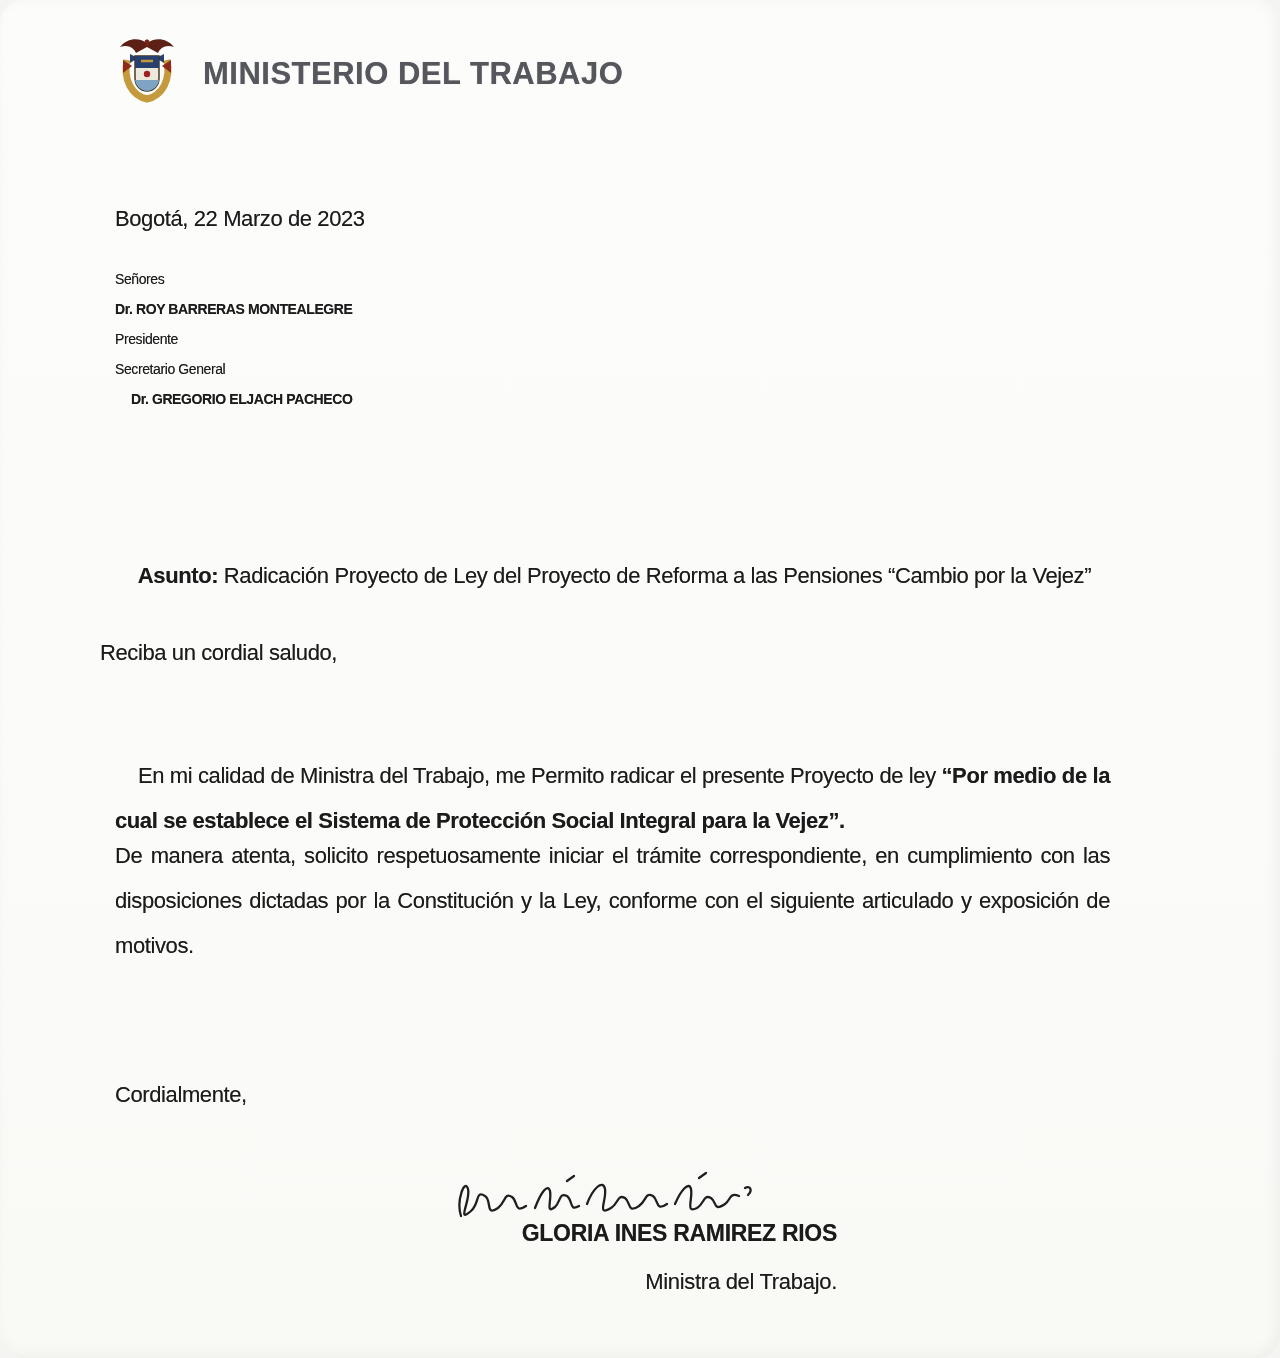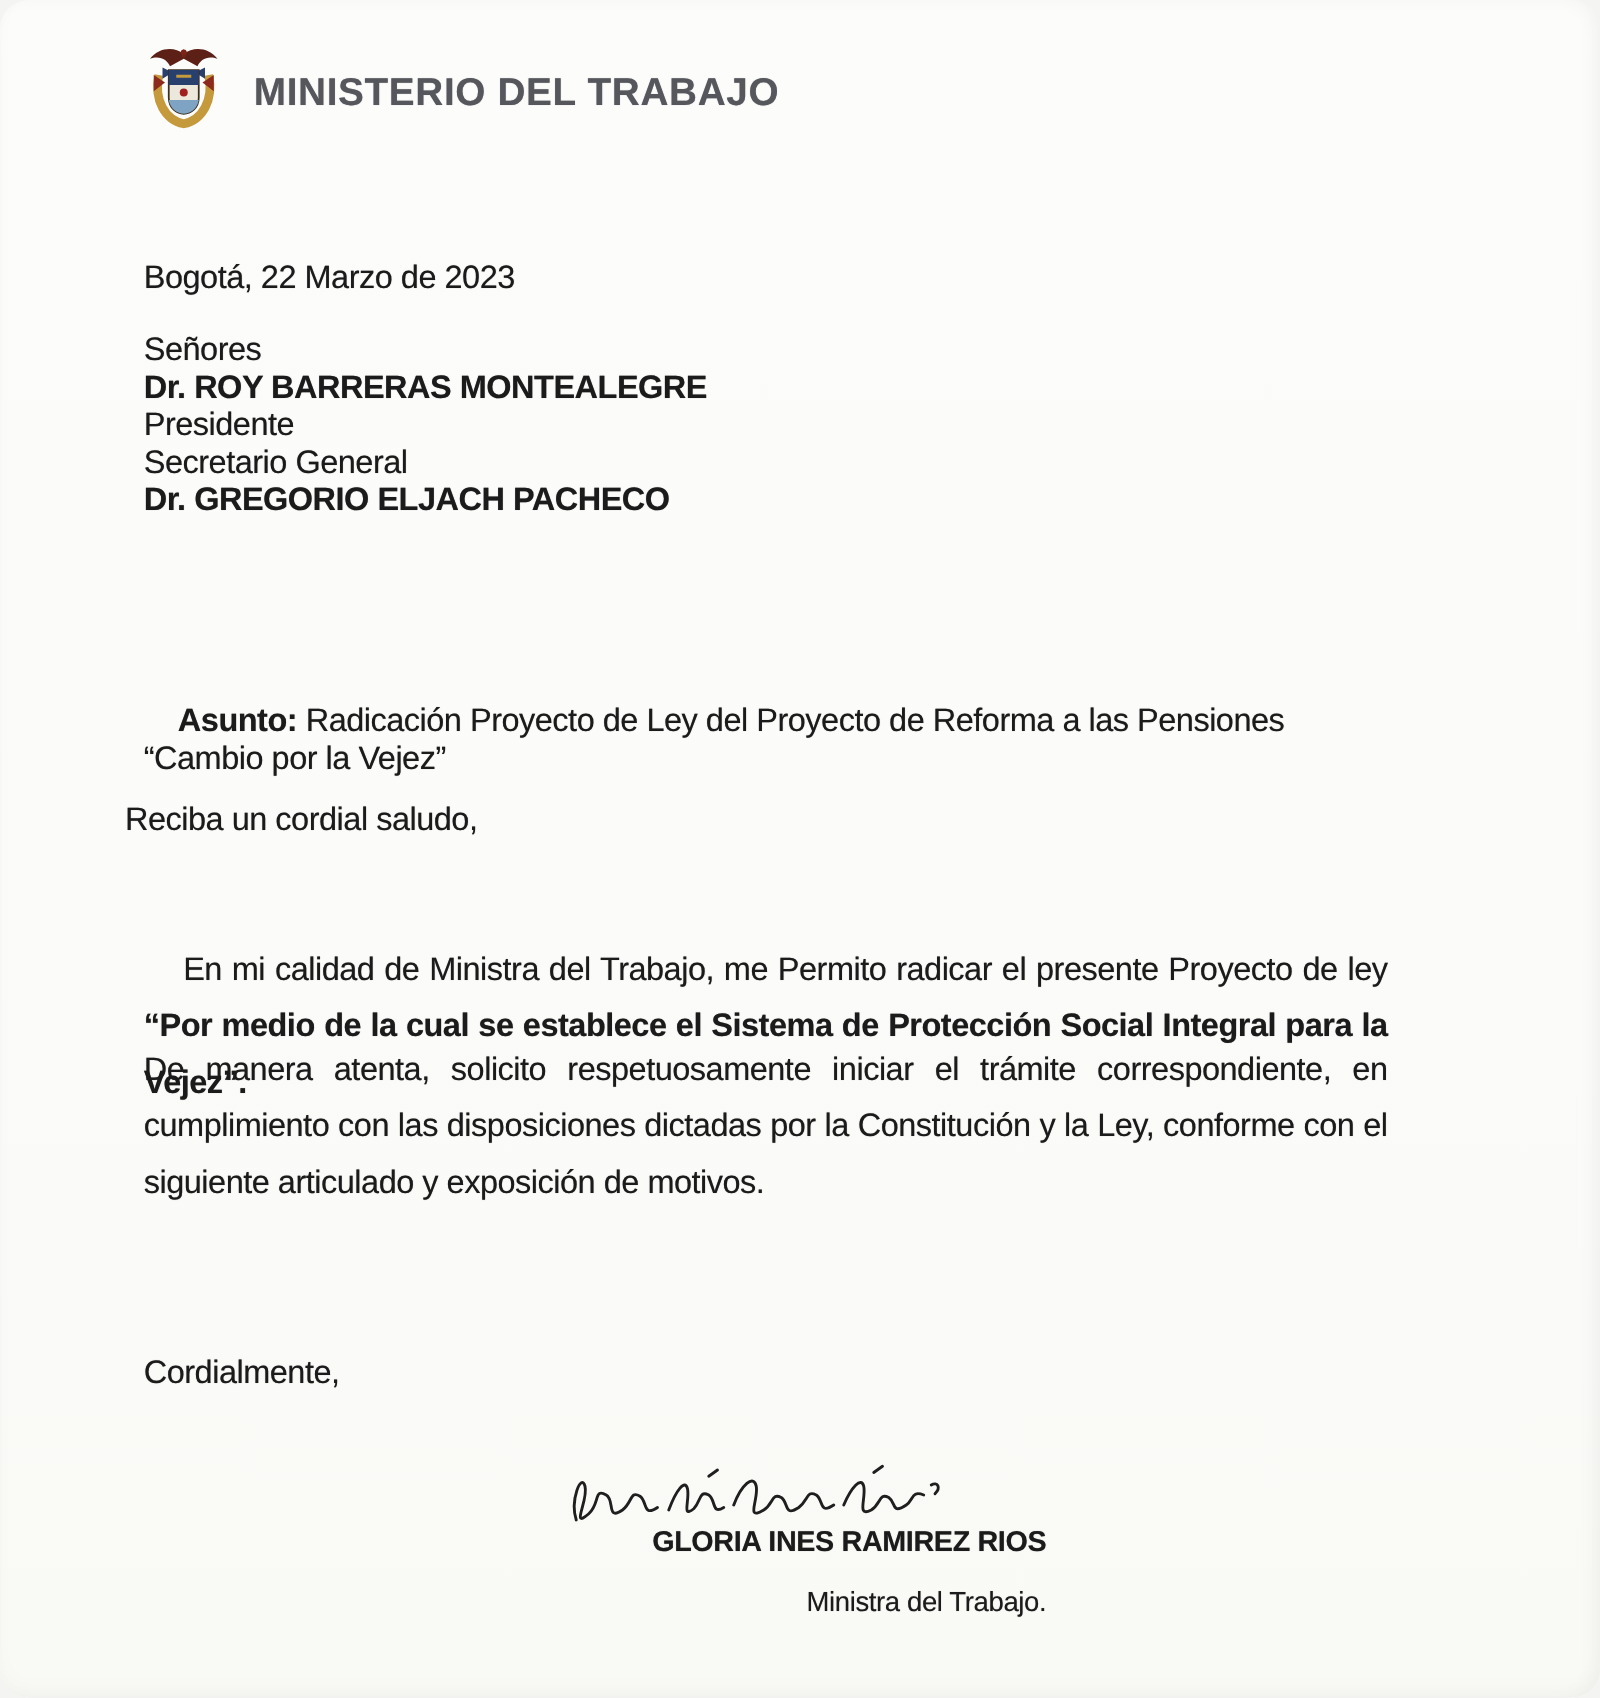--- a/index.html
+++ b/index.html
@@ -12,38 +12,38 @@
     position:relative;
     width:1280px;height:1358px;
     background:linear-gradient(180deg,#fcfcfb 0%,#fbfbf9 55%,#f9f9f6 100%);
     box-shadow:inset -6px 0 14px rgba(0,0,0,0.03), inset 0 -8px 16px rgba(0,0,0,0.02);
     overflow:hidden;
     color:#1b1b1b;
     border-radius:23px;
   }
   .abs{position:absolute;}
   .txt{
-    font-size:26px;
+    font-size:22px;
     letter-spacing:-0.4px;
     color:#1b1b1b;
     text-shadow:0 0 0.6px rgba(27,27,27,0.55);
     white-space:pre-wrap;
   }
   .header-title{
     font-size:31px;
     font-weight:700;
     color:#55575c;
     letter-spacing:0.5px;
     text-shadow:0 0 0.7px rgba(85,87,92,0.6);
   }
   .recipients div{
     line-height:30px;
-    font-size:26px;
+    font-size:14px;
   }
-  .bold{font-weight:700;}
+  .bold{font-weight:700;text-align:right;}
   .para{
     width:995px;
     line-height:45px;
     text-align:justify;
   }
   .subject{width:1010px;line-height:30px;}
   .sig-block{
     left:377px;top:1170px;width:460px;
     text-align:right;
   }

